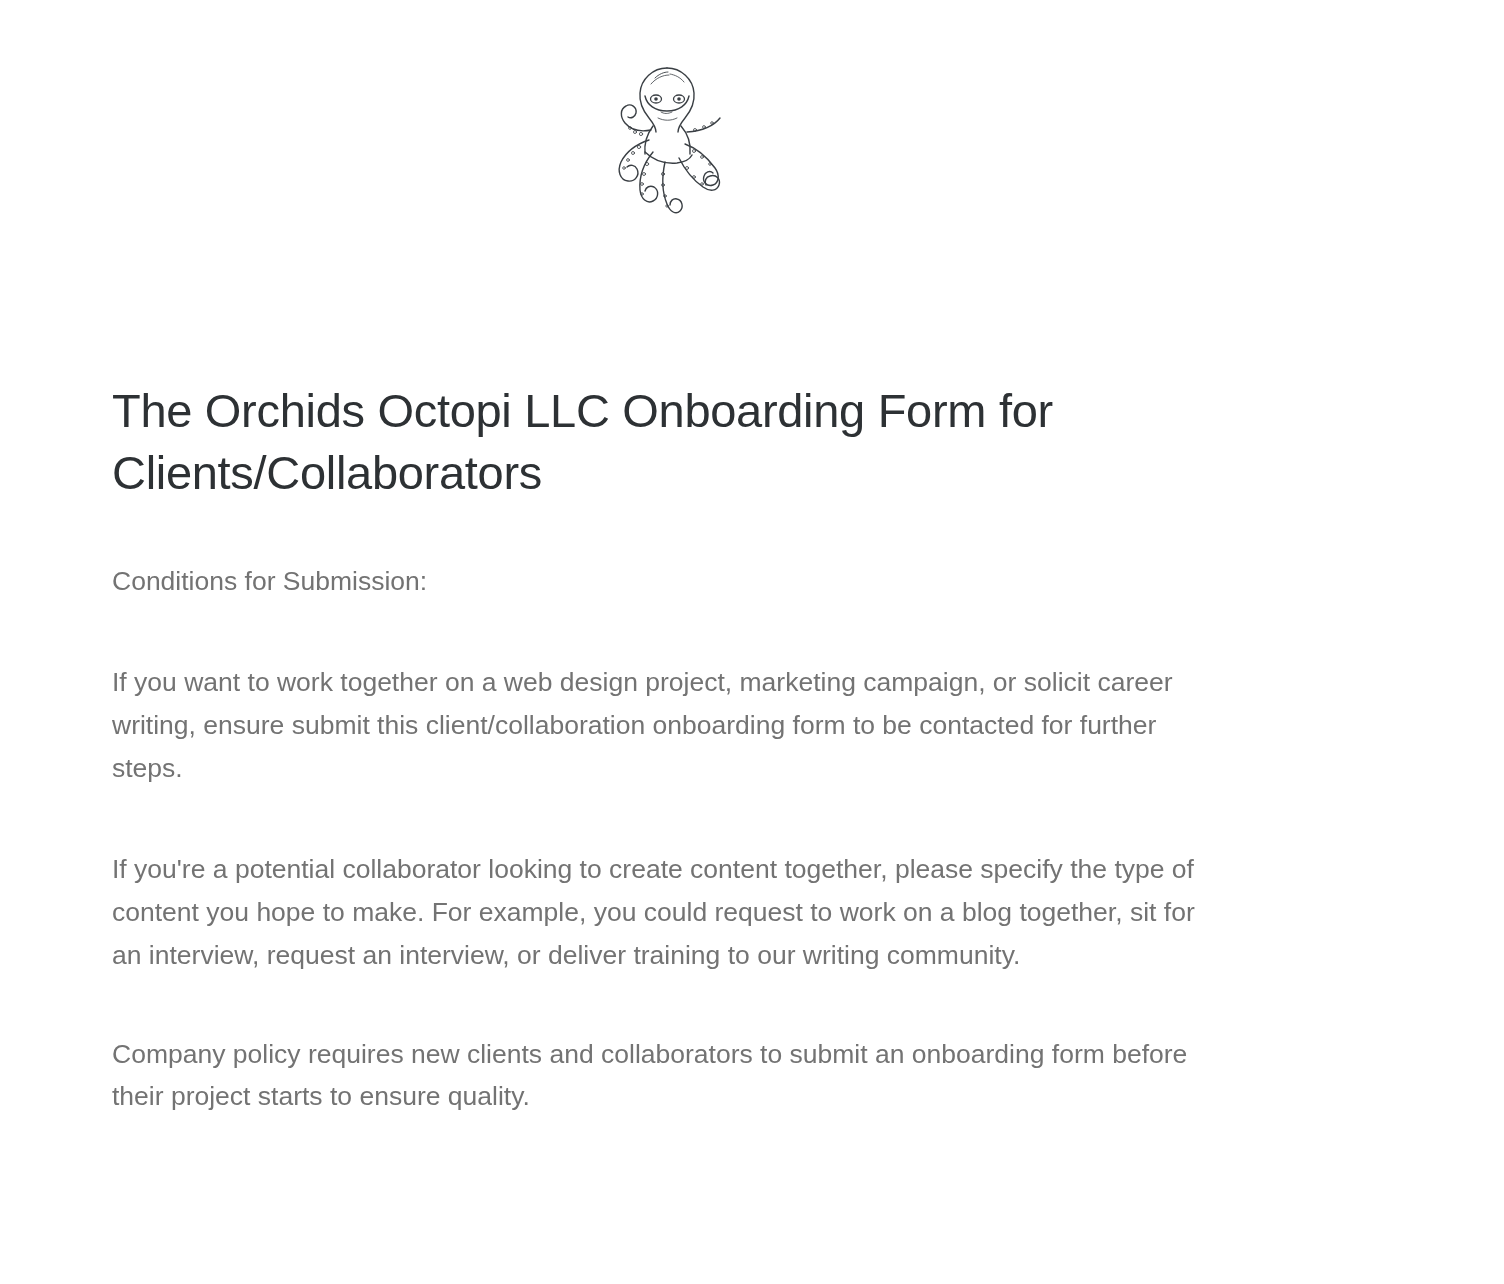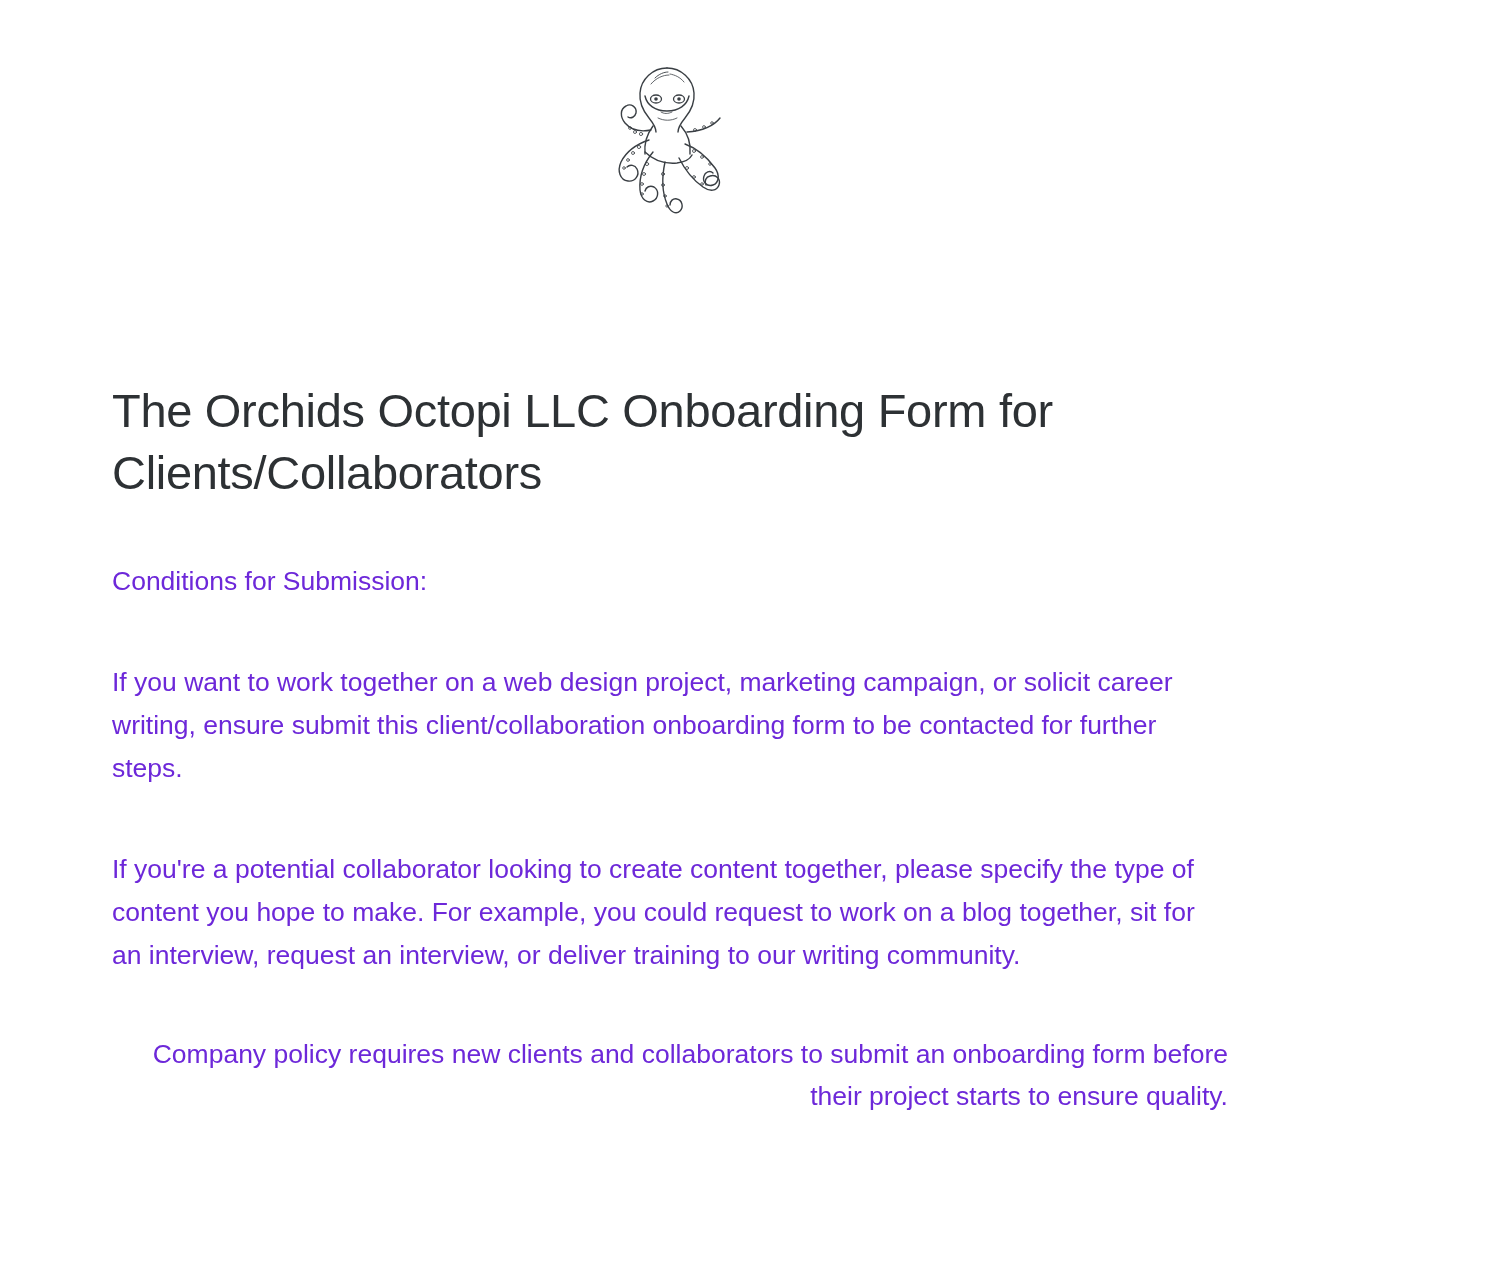--- a/index.html
+++ b/index.html
@@ -45,26 +45,26 @@
     font-weight: 400;
     color: #2d3134;
     letter-spacing: -0.3px;
     max-width: 1190px;
   }
   .body-block {
     margin: 0;
     font-size: 26.5px;
     line-height: 1.62;
     font-weight: 400;
-    color: #6d28d9;
+    color: #737373;
     max-width: 1270px;
   }
   .para-gap-sm { margin-top: 56px; }
   .para-gap { margin-top: 58px; }
-  .para-gap-last { margin-top: 56px; text-align: right; }
+  .para-gap-last { margin-top: 56px; }
 </style>
 </head>
 <body>
 
 <div class="page">
 
   <div class="logo-wrap">
     <svg class="logo" viewBox="0 0 190 200" aria-hidden="true">
       <g fill="none" stroke="#3a3f44" stroke-width="1.4" stroke-linecap="round" stroke-linejoin="round">
 

